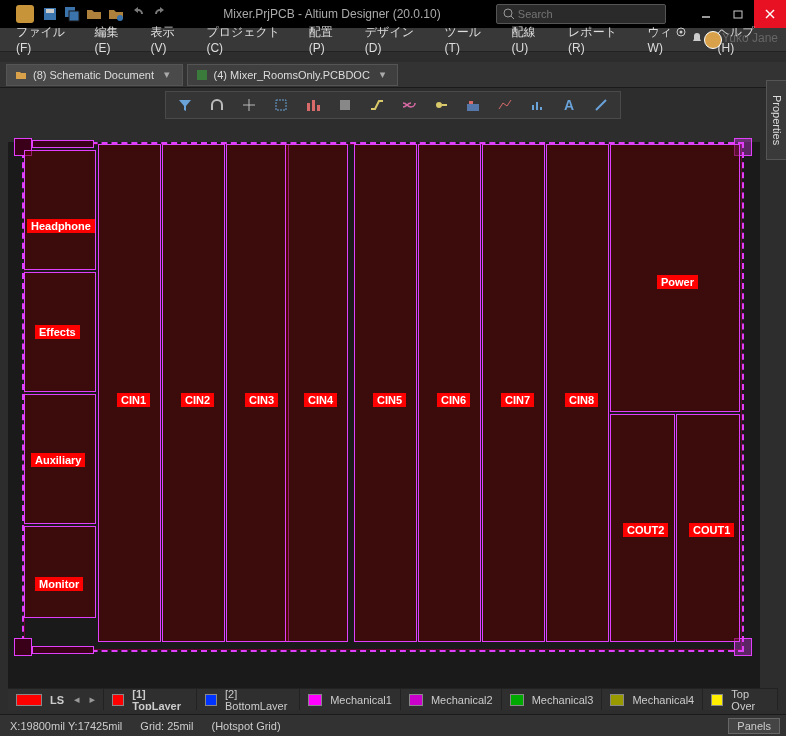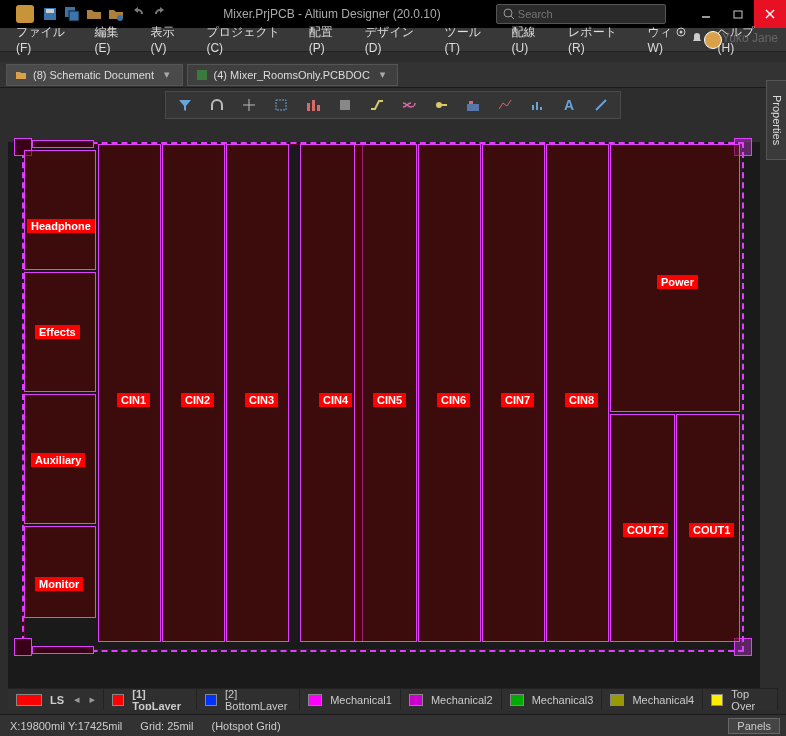--- a/index.html
+++ b/index.html
@@ -268,21 +268,21 @@
 
     <div class="room" style="left:76px;top:2px;width:63px;height:498px">
         <span class="lbl" style="left:18px;top:248px">CIN1</span>
       </div>
     <div class="room" style="left:140px;top:2px;width:63px;height:498px">
         <span class="lbl" style="left:18px;top:248px">CIN2</span>
       </div>
     <div class="room" style="left:204px;top:2px;width:63px;height:498px">
         <span class="lbl" style="left:18px;top:248px">CIN3</span>
       </div>
-    <div class="room" style="left:278px;top:2px;width:63px;height:498px">
+    <div class="room" style="left:263px;top:2px;width:63px;height:498px">
         <span class="lbl" style="left:18px;top:248px">CIN4</span>
       </div>
     <div class="room" style="left:332px;top:2px;width:63px;height:498px">
         <span class="lbl" style="left:18px;top:248px">CIN5</span>
       </div>
     <div class="room" style="left:396px;top:2px;width:63px;height:498px">
         <span class="lbl" style="left:18px;top:248px">CIN6</span>
       </div>
     <div class="room" style="left:460px;top:2px;width:63px;height:498px">
         <span class="lbl" style="left:18px;top:248px">CIN7</span>

